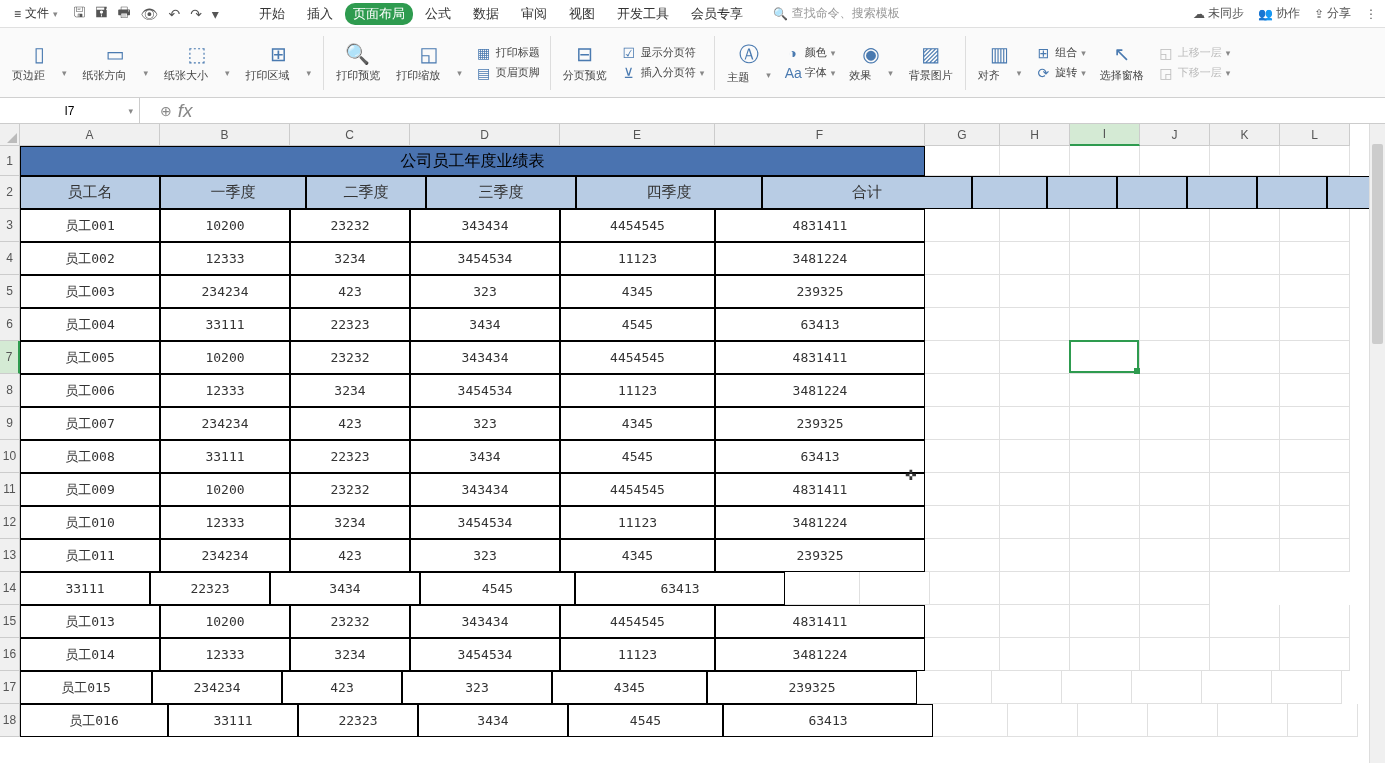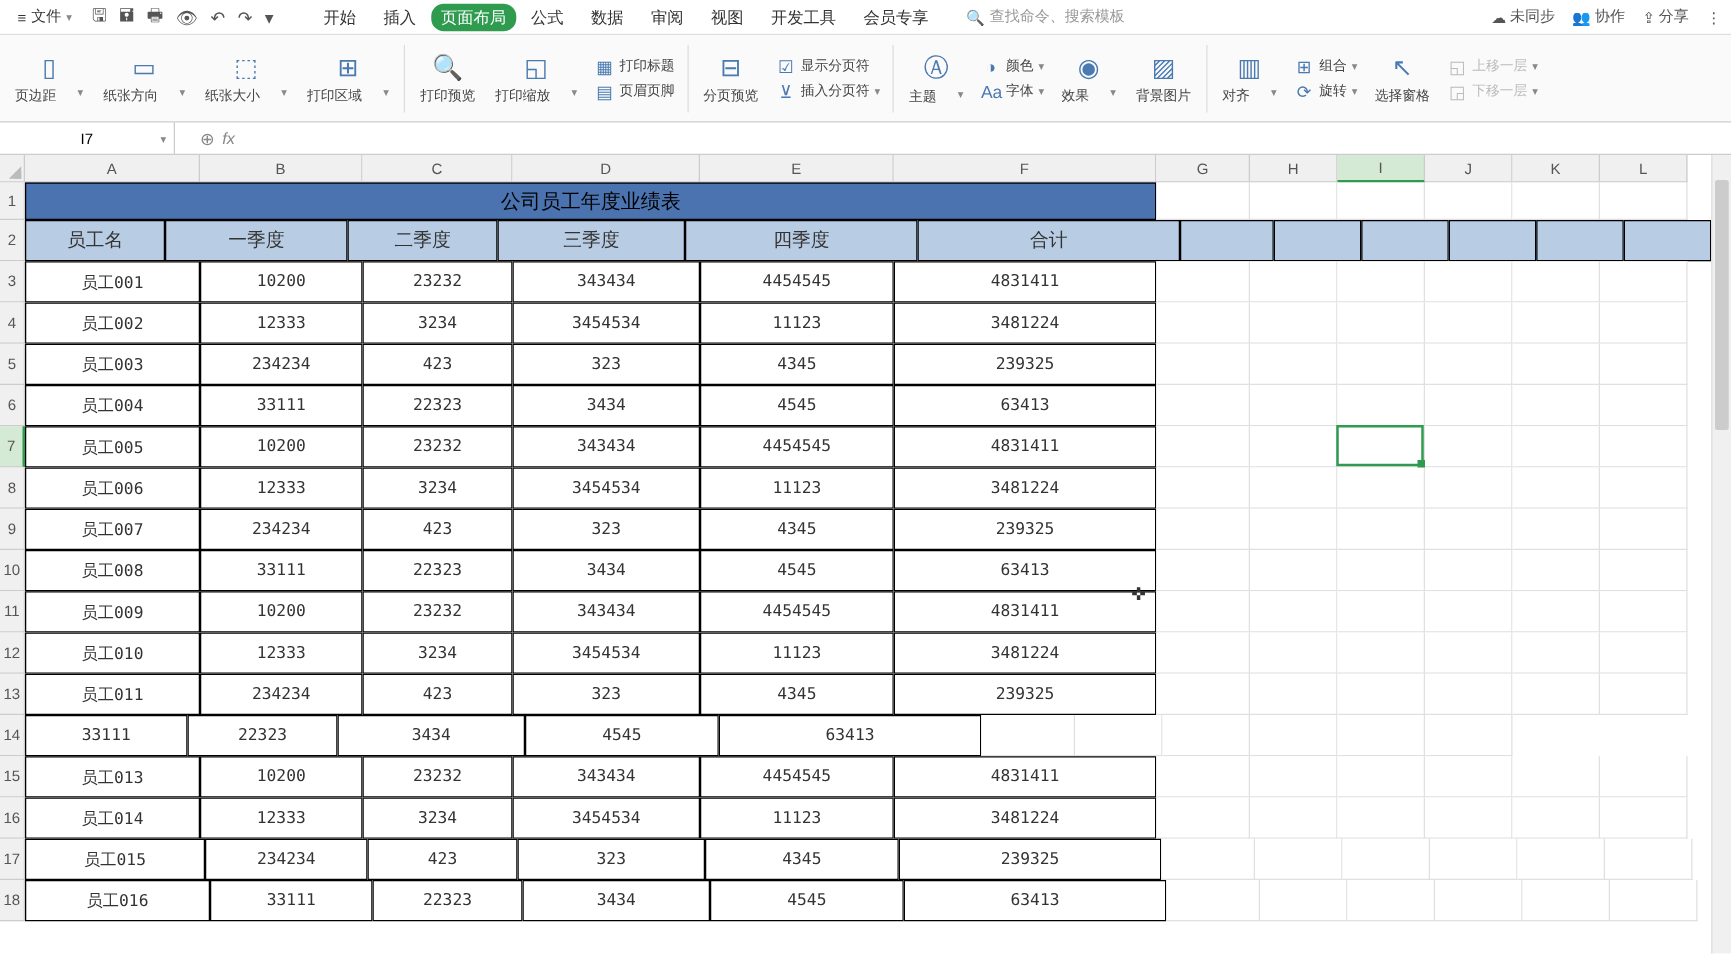--- a/index.html
+++ b/index.html
@@ -30,21 +30,21 @@
 .rib-stack .row.disabled .si { color:#bbb; }
 .chevd { font-size:9px; color:#888; }
 
 
 .fbar { height:26px; display:flex; align-items:center; border-bottom:1px solid #ccc; }
 .fbar .namebox { width:140px; height:100%; display:flex; align-items:center; justify-content:center; border-right:1px solid #ccc; position:relative; }
 .fbar .namebox input { border:none; width:80px; text-align:center; font-size:12px; outline:none; }
 .fbar .namebox .dd { position:absolute; right:6px; font-size:9px; color:#888; cursor:pointer; }
 .fbar .fx { padding:0 40px 0 20px; color:#888; display:flex; align-items:center; gap:6px; }
 .fbar .fx .mag { font-size:14px; }
-.fbar .fx .fxlbl { font-style:italic; font-size:13px; }
+.fbar .fx .fxlbl { font-style:italic; font-size:19px; }
 
 
 .sheet { position:relative; height:639px; overflow:hidden; }
 .corner { position:absolute; left:0; top:0; width:20px; height:22px; background:#f0f0f0; border-right:1px solid #ccc; border-bottom:1px solid #ccc; }
 .corner::after { content:''; position:absolute; right:2px; bottom:2px; border:5px solid transparent; border-right-color:#bbb; border-bottom-color:#bbb; }
 .colhdrs { position:absolute; left:20px; top:0; height:22px; display:flex; }
 .colhdrs .ch { background:#f0f0f0; border-right:1px solid #ccc; border-bottom:1px solid #ccc; display:flex; align-items:center; justify-content:center; color:#555; font-size:12px; cursor:pointer; }
 .colhdrs .ch.sel { background:#d4ead4; border-bottom:2px solid #2e9b4f; }
 .rowhdrs { position:absolute; left:0; top:22px; width:20px; }
 .rowhdrs .rh { height:33px; background:#f0f0f0; border-right:1px solid #ccc; border-bottom:1px solid #ccc; display:flex; align-items:center; justify-content:center; color:#555; font-size:12px; cursor:pointer; }
@@ -300,21 +300,21 @@
       <div class="row h0 title">
         <div class="cell merged" style="width: 905px;">公司员工年度业绩表</div>
         <div class="cell" style="width: 75px;"></div>
         <div class="cell" style="width: 70px;"></div>
         <div class="cell" style="width: 70px;"></div>
         <div class="cell" style="width: 70px;"></div>
         <div class="cell" style="width: 70px;"></div>
         <div class="cell" style="width: 70px;"></div>
       </div>
       <div class="row hdr">
-        <div class="cell" style="width: 112px; text-align: right;">员工名</div>
+        <div class="cell" style="width: 140px; text-align: right;">员工名</div>
         <div class="cell" style="width: 146px;">一季度</div>
         <div class="cell" style="width: 120px;">二季度</div>
         <div class="cell" style="width: 150px;">三季度</div>
         <div class="cell" style="width: 186px;">四季度</div>
         <div class="cell" style="width: 210px;">合计</div>
         <div class="cell" style="width: 75px;"></div>
         <div class="cell" style="width: 70px;"></div>
         <div class="cell" style="width: 70px;"></div>
         <div class="cell" style="width: 70px;"></div>
         <div class="cell" style="width: 70px;"></div>
@@ -509,21 +509,21 @@
         <div class="cell d" style="width: 155px;">11123</div>
         <div class="cell d" style="width: 210px;">3481224</div>
         <div class="cell" style="width: 75px;"></div>
         <div class="cell" style="width: 70px;"></div>
         <div class="cell" style="width: 70px;"></div>
         <div class="cell" style="width: 70px;"></div>
         <div class="cell" style="width: 70px;"></div>
         <div class="cell" style="width: 70px;"></div>
       </div>
       <div class="row data">
-        <div class="cell d" style="width: 144px;">员工015</div>
+        <div class="cell d" style="width: 132px;">员工015</div>
         <div class="cell d" style="width: 130px;">234234</div>
         <div class="cell d" style="width: 120px;">423</div>
         <div class="cell d" style="width: 150px;">323</div>
         <div class="cell d" style="width: 155px;">4345</div>
         <div class="cell d" style="width: 210px;">239325</div>
         <div class="cell" style="width: 75px;"></div>
         <div class="cell" style="width: 70px;"></div>
         <div class="cell" style="width: 70px;"></div>
         <div class="cell" style="width: 70px;"></div>
         <div class="cell" style="width: 70px;"></div>

